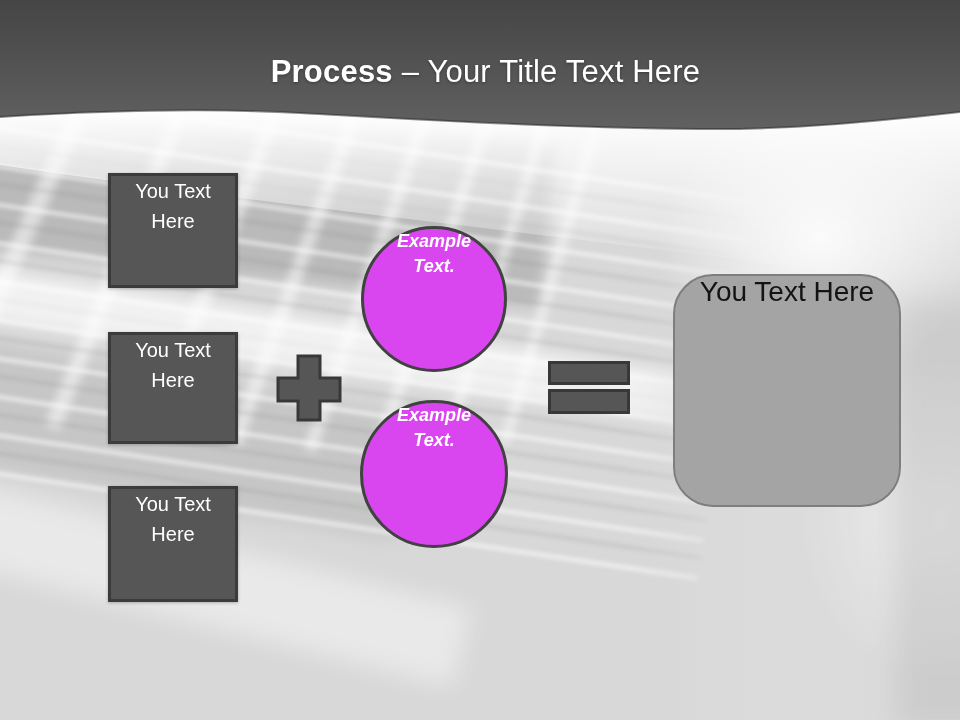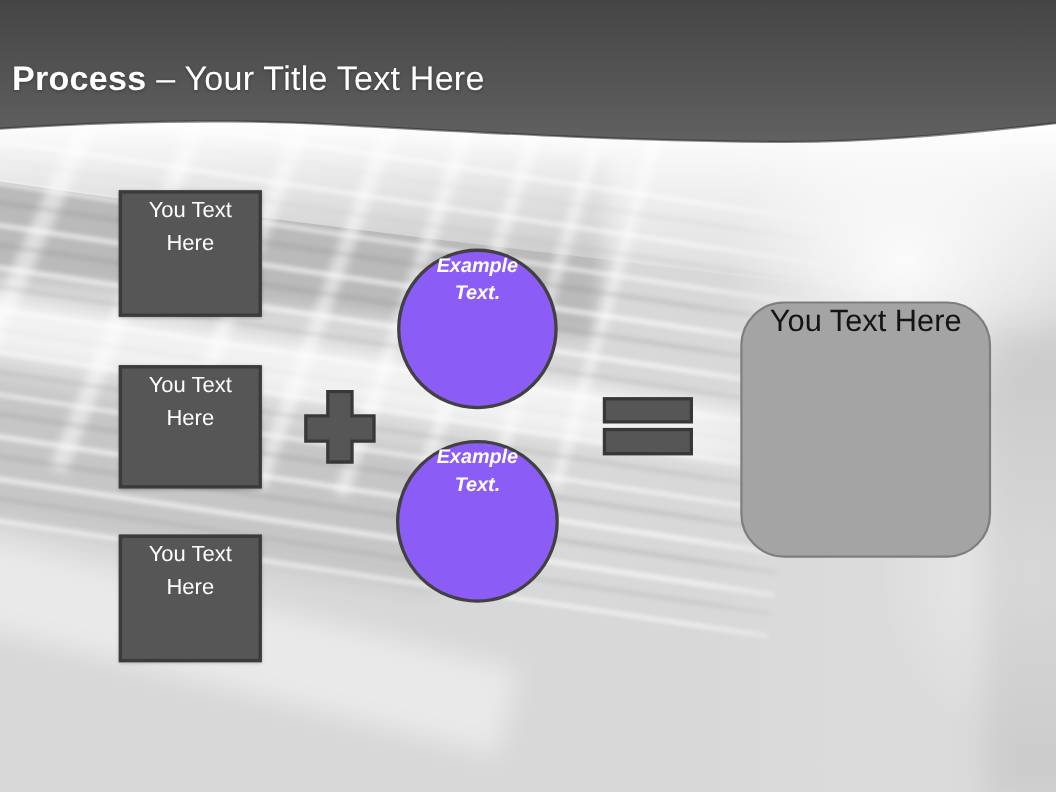--- a/index.html
+++ b/index.html
@@ -29,33 +29,33 @@
   .neck-band{left:-70px;top:322px;width:820px;height:50px;background:rgba(255,255,255,.65);transform:rotate(8.5deg);filter:blur(7px);}
   .low-band{left:-90px;top:540px;width:560px;height:80px;background:rgba(255,255,255,.45);transform:rotate(14deg);filter:blur(12px);}
   .blob1{left:660px;top:100px;width:320px;height:280px;background:radial-gradient(closest-side,rgba(255,255,255,.85),rgba(255,255,255,0));}
   .blob2{left:800px;top:360px;width:280px;height:320px;background:radial-gradient(closest-side,rgba(255,255,255,.5),rgba(255,255,255,0));}
   .dark-col{left:895px;top:300px;width:130px;height:430px;background:rgba(150,150,150,.38);filter:blur(14px);}
   .right-smooth{left:630px;top:110px;right:0;bottom:0;background:linear-gradient(90deg,rgba(204,204,204,0) 0,rgba(205,205,205,.85) 130px);}
   .wash{inset:0;background:rgba(255,255,255,.30);}
   
   .header-wave{position:absolute;left:0;top:0;z-index:2;display:block;}
   
-  .title{position:absolute;left:0;top:54px;width:100%;z-index:3;text-align:left;text-indent:11px;
+  .title{position:absolute;left:0;top:54px;width:100%;z-index:3;text-align:center;text-indent:11px;
     font-size:31px;color:#ffffff;letter-spacing:.2px;text-shadow:0 1px 3px rgba(0,0,0,.35);}
   .t-bold{font-weight:700;}
   .t-rest{font-weight:400;margin-left:9px;}
   
   .shape{position:absolute;z-index:3;display:flex;justify-content:center;text-align:center;}
   .sq{left:108px;width:124px;background:#565656;border:3px solid #3b3b3b;color:#ffffff;font-size:20px;line-height:1.5;box-shadow:0 1px 3px rgba(0,0,0,.25);}
   .sq span{display:block;width:100px;}
   .sq1{top:173px;height:109px;}
   .sq2{top:332px;height:106px;}
   .sq3{top:486px;height:110px;}
   .op-svg{position:absolute;z-index:3;}
-  .circle{border-radius:50%;background:#8b5cf6;border:3px solid #414141;color:#ffffff;font-weight:700;font-style:italic;font-size:18px;line-height:1.4;}
+  .circle{border-radius:50%;background:#d946ef;border:3px solid #414141;color:#ffffff;font-weight:700;font-style:italic;font-size:18px;line-height:1.4;}
   .circle span{display:block;width:88px;}
   .c1{left:361px;top:226px;width:140px;height:140px;}
   .c2{left:360px;top:400px;width:142px;height:142px;}
   .result{left:673px;top:274px;width:224px;height:229px;background:#a4a4a4;border:2px solid #7e7e7e;border-radius:40px;color:#141414;font-size:28px;}
 </style>
 </head>
 <body>
 
 <div class="slide">
 

